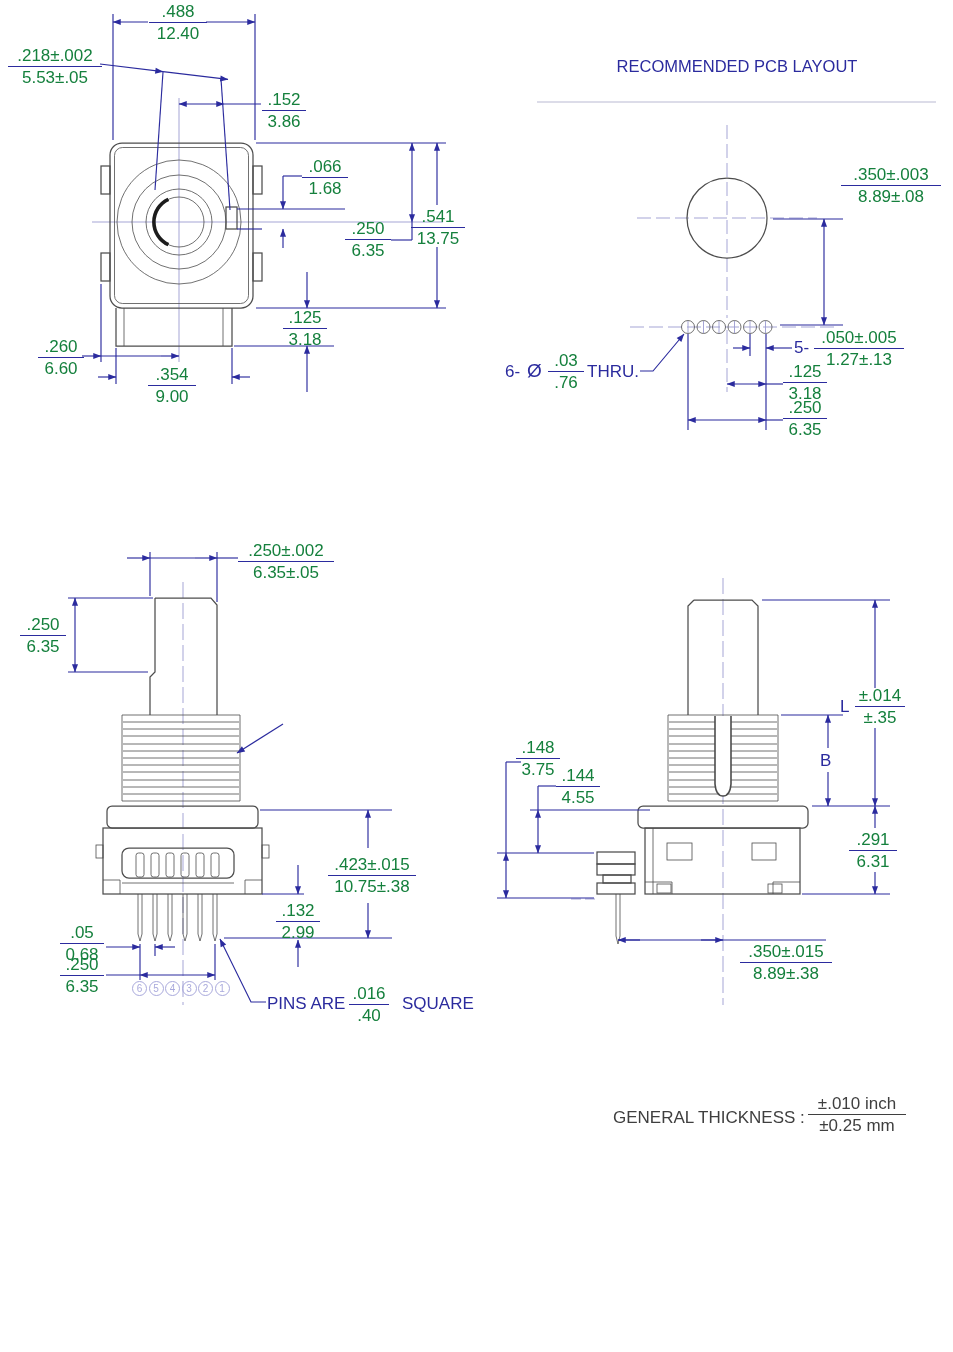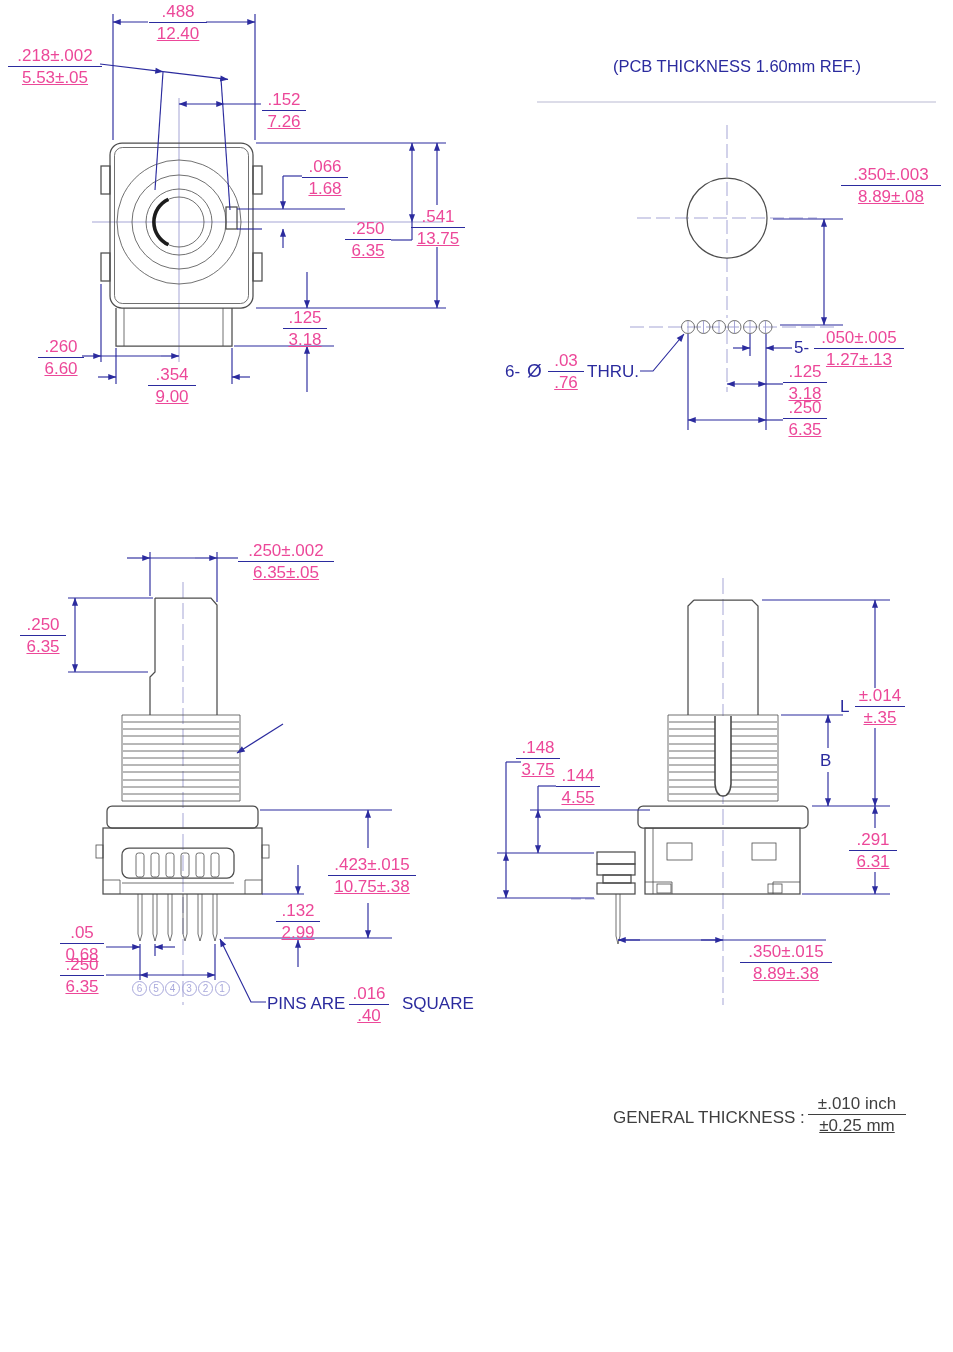--- a/index.html
+++ b/index.html
@@ -3,23 +3,23 @@
 <meta charset="utf-8">
 <style>
   html,body{margin:0;padding:0;background:#ffffff;}
   #page{position:relative;width:953px;height:1352px;background:#fff;overflow:hidden;
         font-family:"Liberation Sans",sans-serif;}
   svg.art{position:absolute;left:0;top:0;}
   .ink{stroke:#4d4d4d;stroke-width:1.25;fill:none;}
   .ink2{stroke:#4d4d4d;stroke-width:0.8;fill:none;}
   .dimln{stroke:#2b2b9e;stroke-width:1.15;fill:none;}
   .cl{stroke:#9b9bd0;stroke-width:0.9;fill:none;}
-  .dim{position:absolute;color:#ec4899;font-size:17px;line-height:1.12;text-align:center;}
+  .dim{position:absolute;color:#15803d;font-size:17px;line-height:1.12;text-align:center;}
   .dim .in{display:block;border-bottom:1.5px solid #2b2b9e;padding:0 2px 1px 2px;}
-  .dim .mm{display:block;padding-top:1px;text-decoration:underline;}
+  .dim .mm{display:block;padding-top:1px;}
   .lbl{position:absolute;color:#2b2b9e;font-size:17px;white-space:nowrap;}
   .pcb-title{position:absolute;left:537px;top:56px;width:400px;text-align:center;
              color:#2b2b9e;font-size:16.5px;line-height:1.3;}
   .gray{color:#3f3f3f;}
   .dim.gray .in{border-color:#3f3f3f;}
   .pins-row{position:absolute;left:132px;top:981px;display:flex;gap:1.5px;}
   .pin-num{width:13px;height:13px;border:1.2px solid #a9a9dc;border-radius:50%;
            color:#a9a9dc;font-size:10px;line-height:13px;text-align:center;display:block;}
   .footer{position:absolute;left:0;top:1318px;width:953px;text-align:center;
           color:#8d9095;font-size:20px;letter-spacing:0.5px;margin-top:31px;}
@@ -298,34 +298,34 @@
     <line class="dimln" x1="875" y1="806" x2="875" y2="828" marker-start="url(#ah)"></line>
     <line class="dimln" x1="875" y1="872" x2="875" y2="894" marker-end="url(#ah)"></line>
 
     <line class="dimln" x1="618" y1="940" x2="826" y2="940"></line>
     <line class="dimln" x1="640" y1="940" x2="618" y2="940" marker-end="url(#ah)"></line>
     <line class="dimln" x1="701" y1="940" x2="723" y2="940" marker-end="url(#ah)"></line>
   </g>
 </svg>
 
 <div class="pcb-title">
-  <div>(PCB THICKNESS 1.60mm REF.)</div>
+  <div>RECOMMENDED PCB LAYOUT</div>
 </div>
 
 <div class="dim" style="left:149px;top:2px;width:58px">
   <span class="in">.488</span>
   <span class="mm">12.40</span>
 </div>
 <div class="dim" style="left:8px;top:46px;width:94px">
   <span class="in">.218±.002</span>
   <span class="mm">5.53±.05</span>
 </div>
 <div class="dim" style="left:262px;top:90px;width:44px">
   <span class="in">.152</span>
-  <span class="mm">7.26</span>
+  <span class="mm">3.86</span>
 </div>
 <div class="dim" style="left:302px;top:157px;width:46px">
   <span class="in">.066</span>
   <span class="mm">1.68</span>
 </div>
 <div class="dim" style="left:345px;top:219px;width:46px">
   <span class="in">.250</span>
   <span class="mm">6.35</span>
 </div>
 <div class="dim" style="left:411px;top:207px;width:54px">

